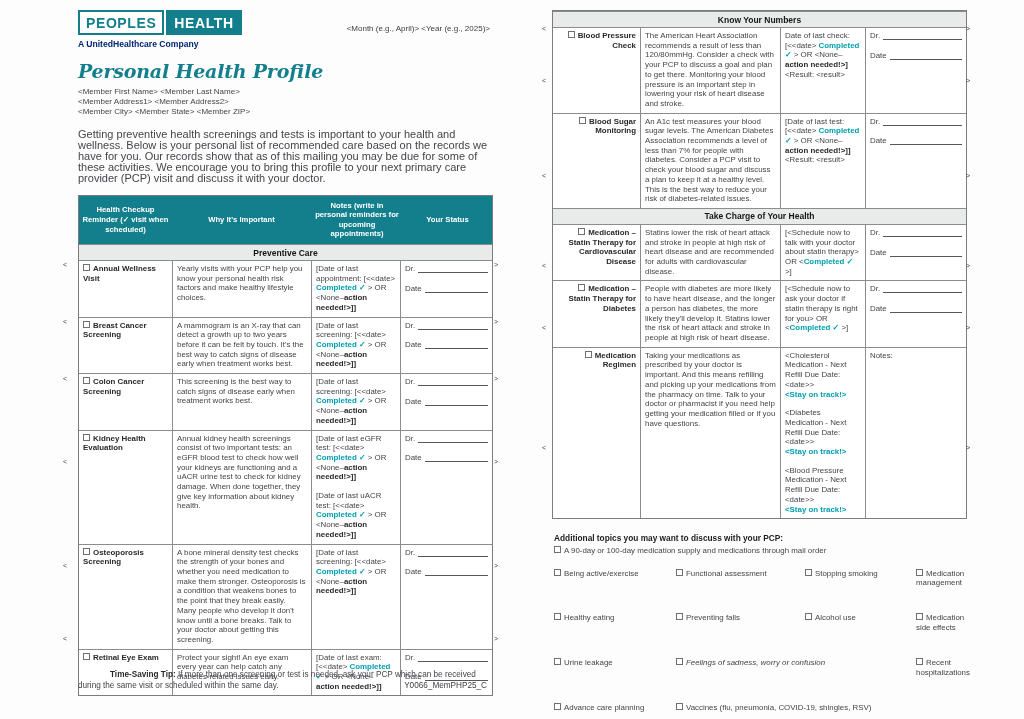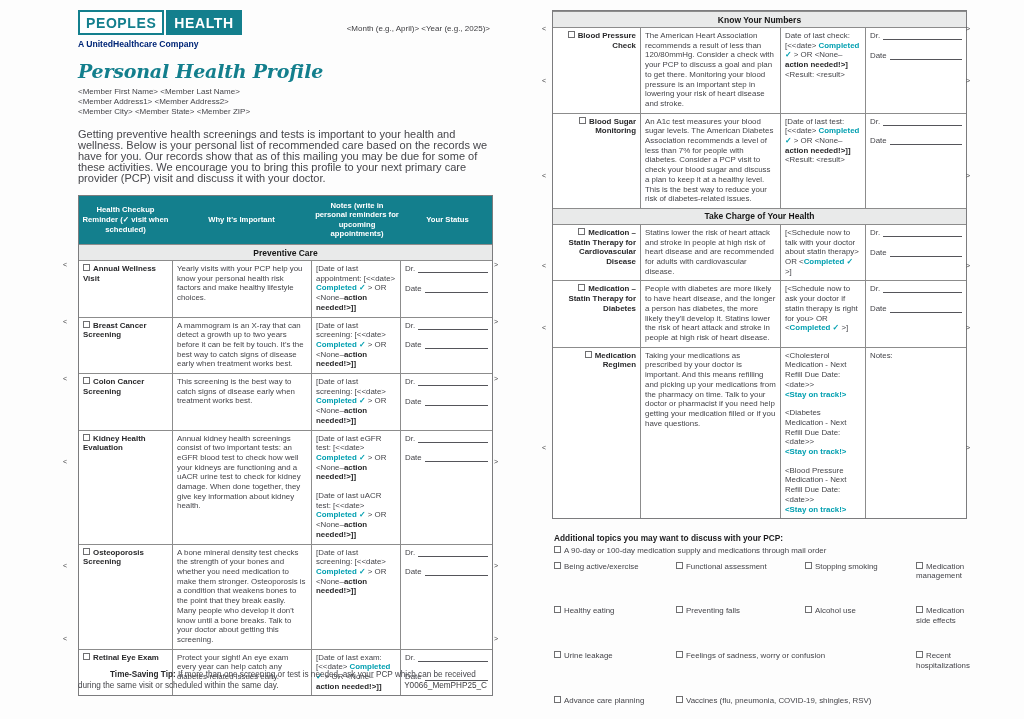--- a/index.html
+++ b/index.html
@@ -41,22 +41,22 @@
   .nline:last-child{margin-bottom:0;}
   .uline{flex:1;border-bottom:1px solid #55555a;height:8px;margin-left:3px;}
 
   
   .footer{position:absolute;top:660px;left:0;width:412px;font-size:8.2px;line-height:10.8px;}
   .footer b{color:var(--dark);padding-left:32px;}
   .doccode{position:absolute;right:3px;top:11px;font-size:8.2px;color:#3d3d40;}
   .topics{position:absolute;top:523px;left:2px;width:412px;}
   .topics-heading{font-weight:bold;font-size:8.3px;color:#1c1c1e;margin-bottom:2px;}
   .topic{font-size:7.9px;line-height:9.6px;margin-top:2.5px;}
-  .topic-grid{display:grid;grid-template-columns:99px 106px 88px auto;column-gap:2px;row-gap:2.5px;margin-top:4px;gap:23px;}
-  .span2{grid-column:span 2;} .span3{grid-column:span 3;}
+  .topic-grid{display:grid;grid-template-columns:99px 106px 88px auto;column-gap:2px;row-gap:2.5px;margin-top:11px;gap:23px;}
+  .span2{grid-column:span 2;font-style:italic;} .span3{grid-column:span 3;}
 
   .mark{position:absolute;font-size:7px;line-height:7px;color:#3c3c3e;}
 </style>
 </head>
 <body>
 
 <div class="page page-left">
   <div class="logo">
     <span class="logo-box logo-peoples">PEOPLES</span>
     <span class="logo-box logo-health">HEALTH</span>

